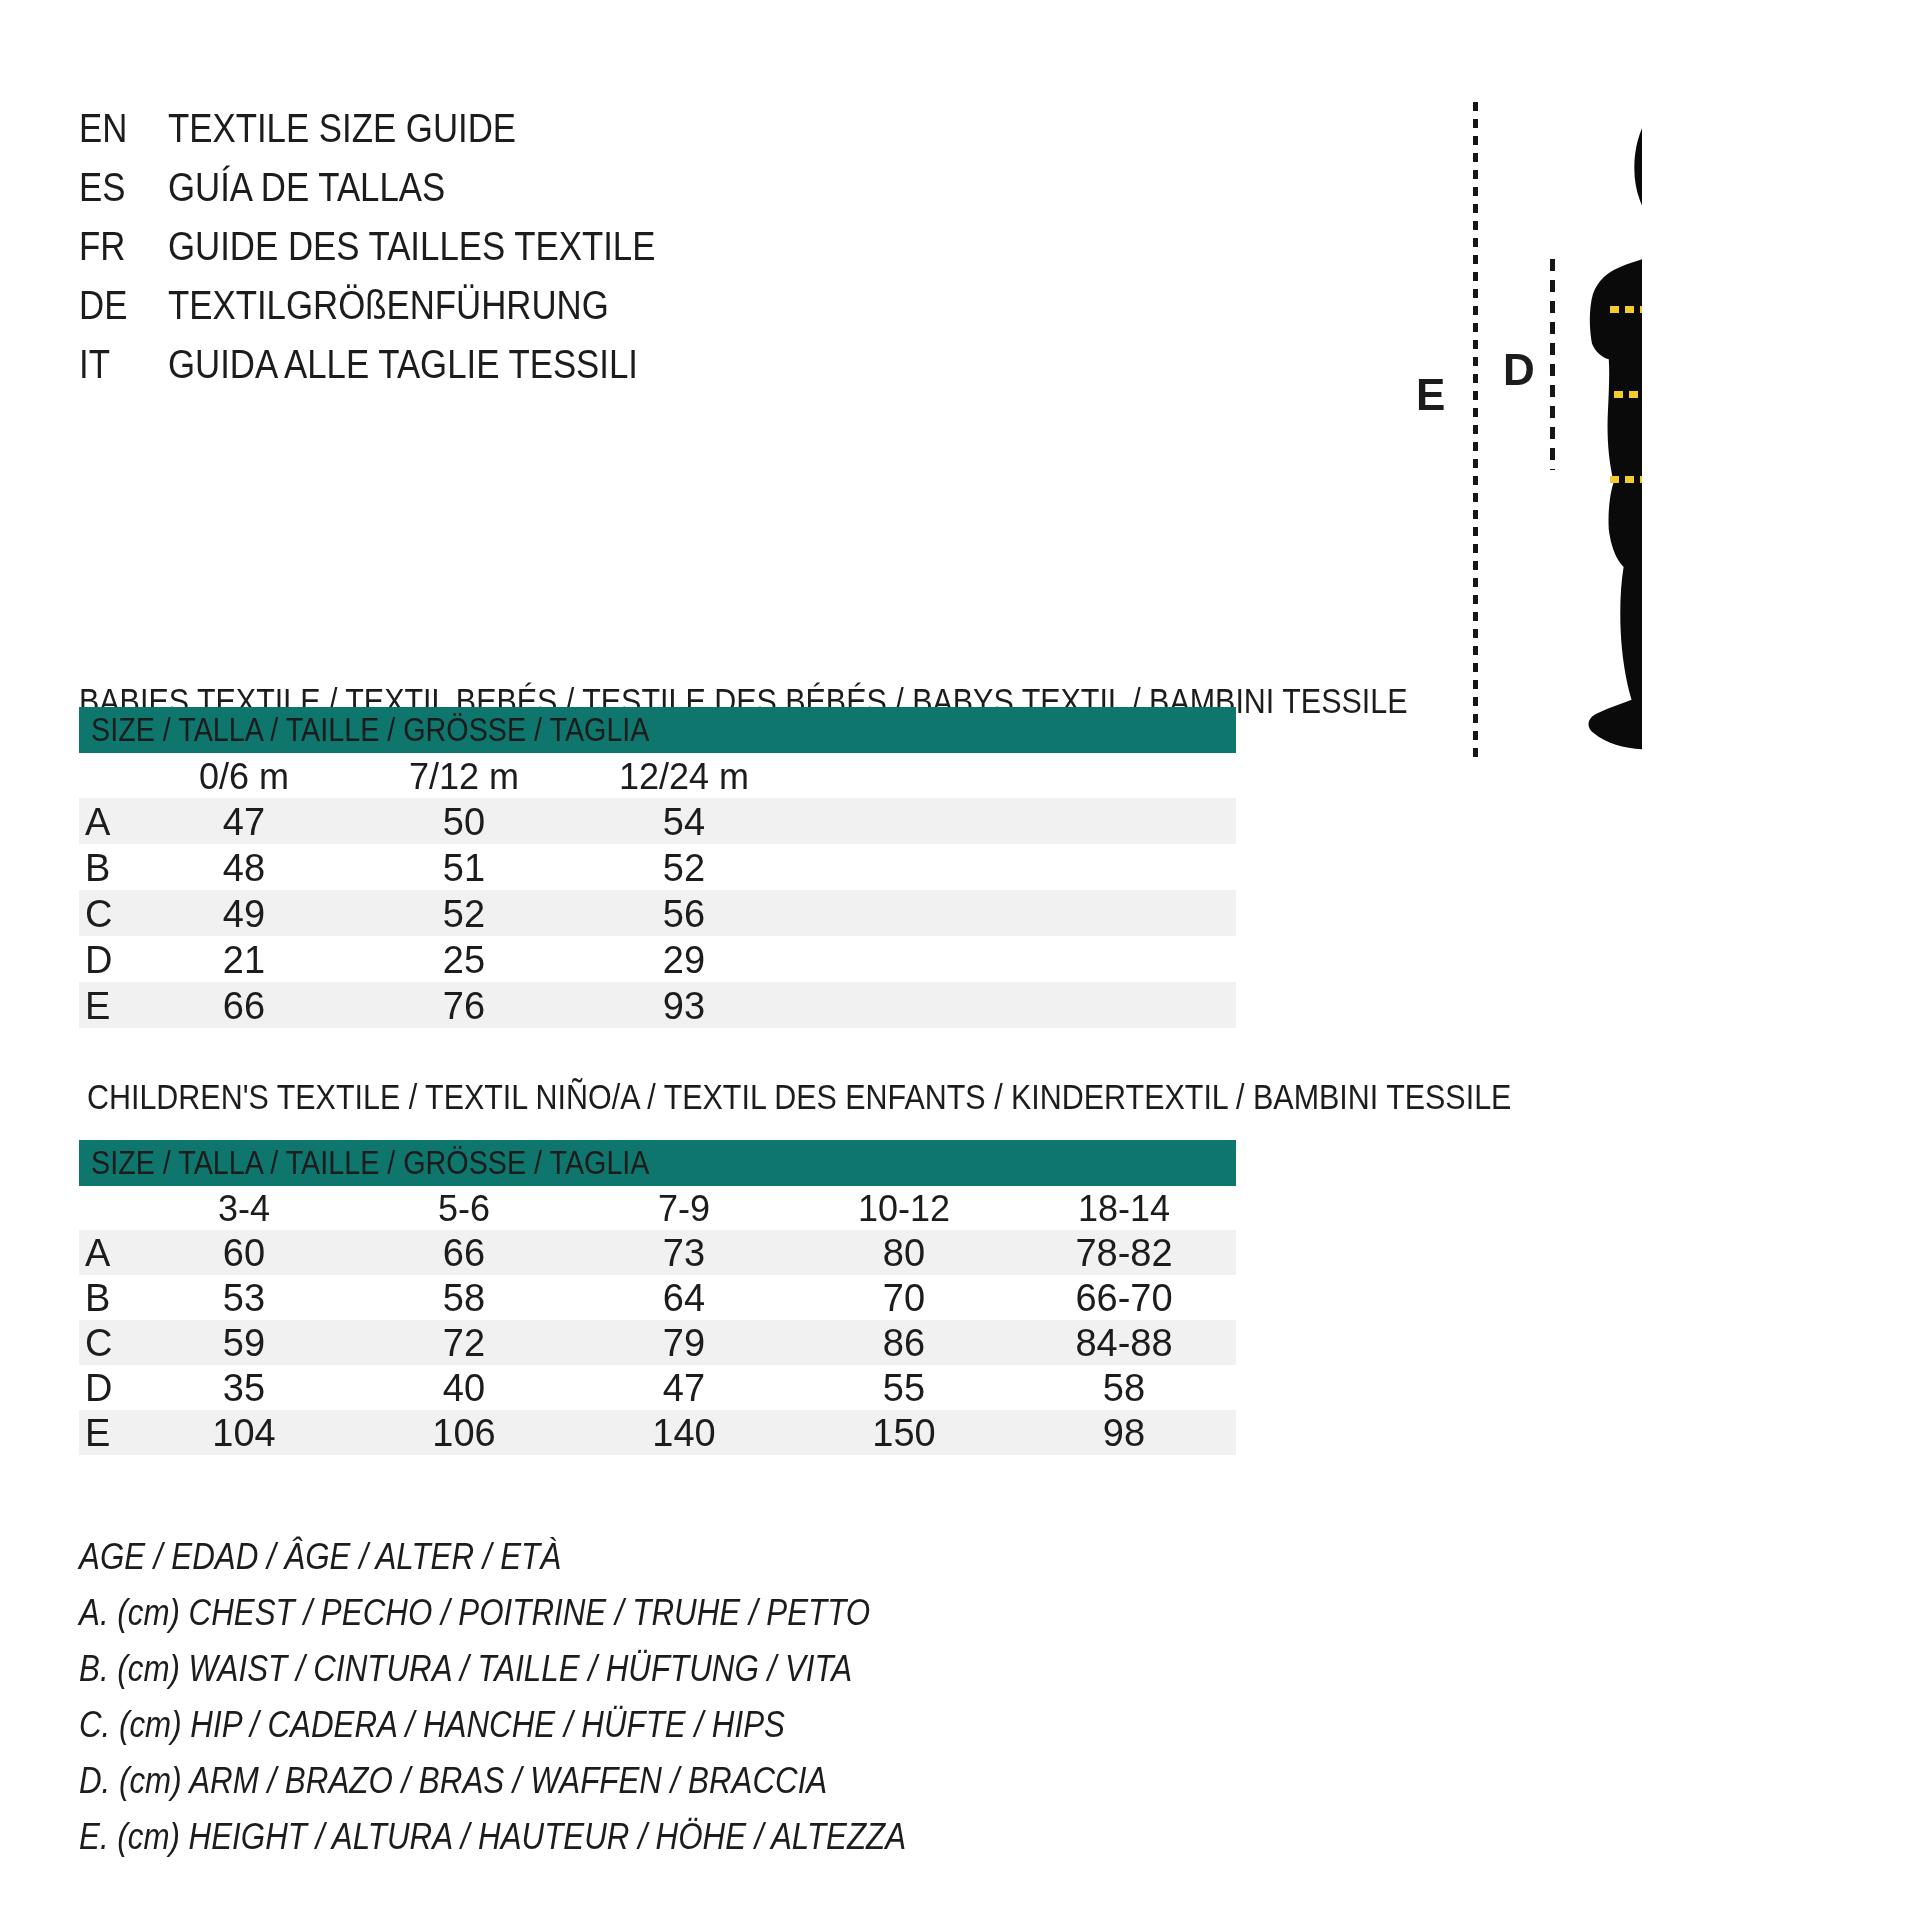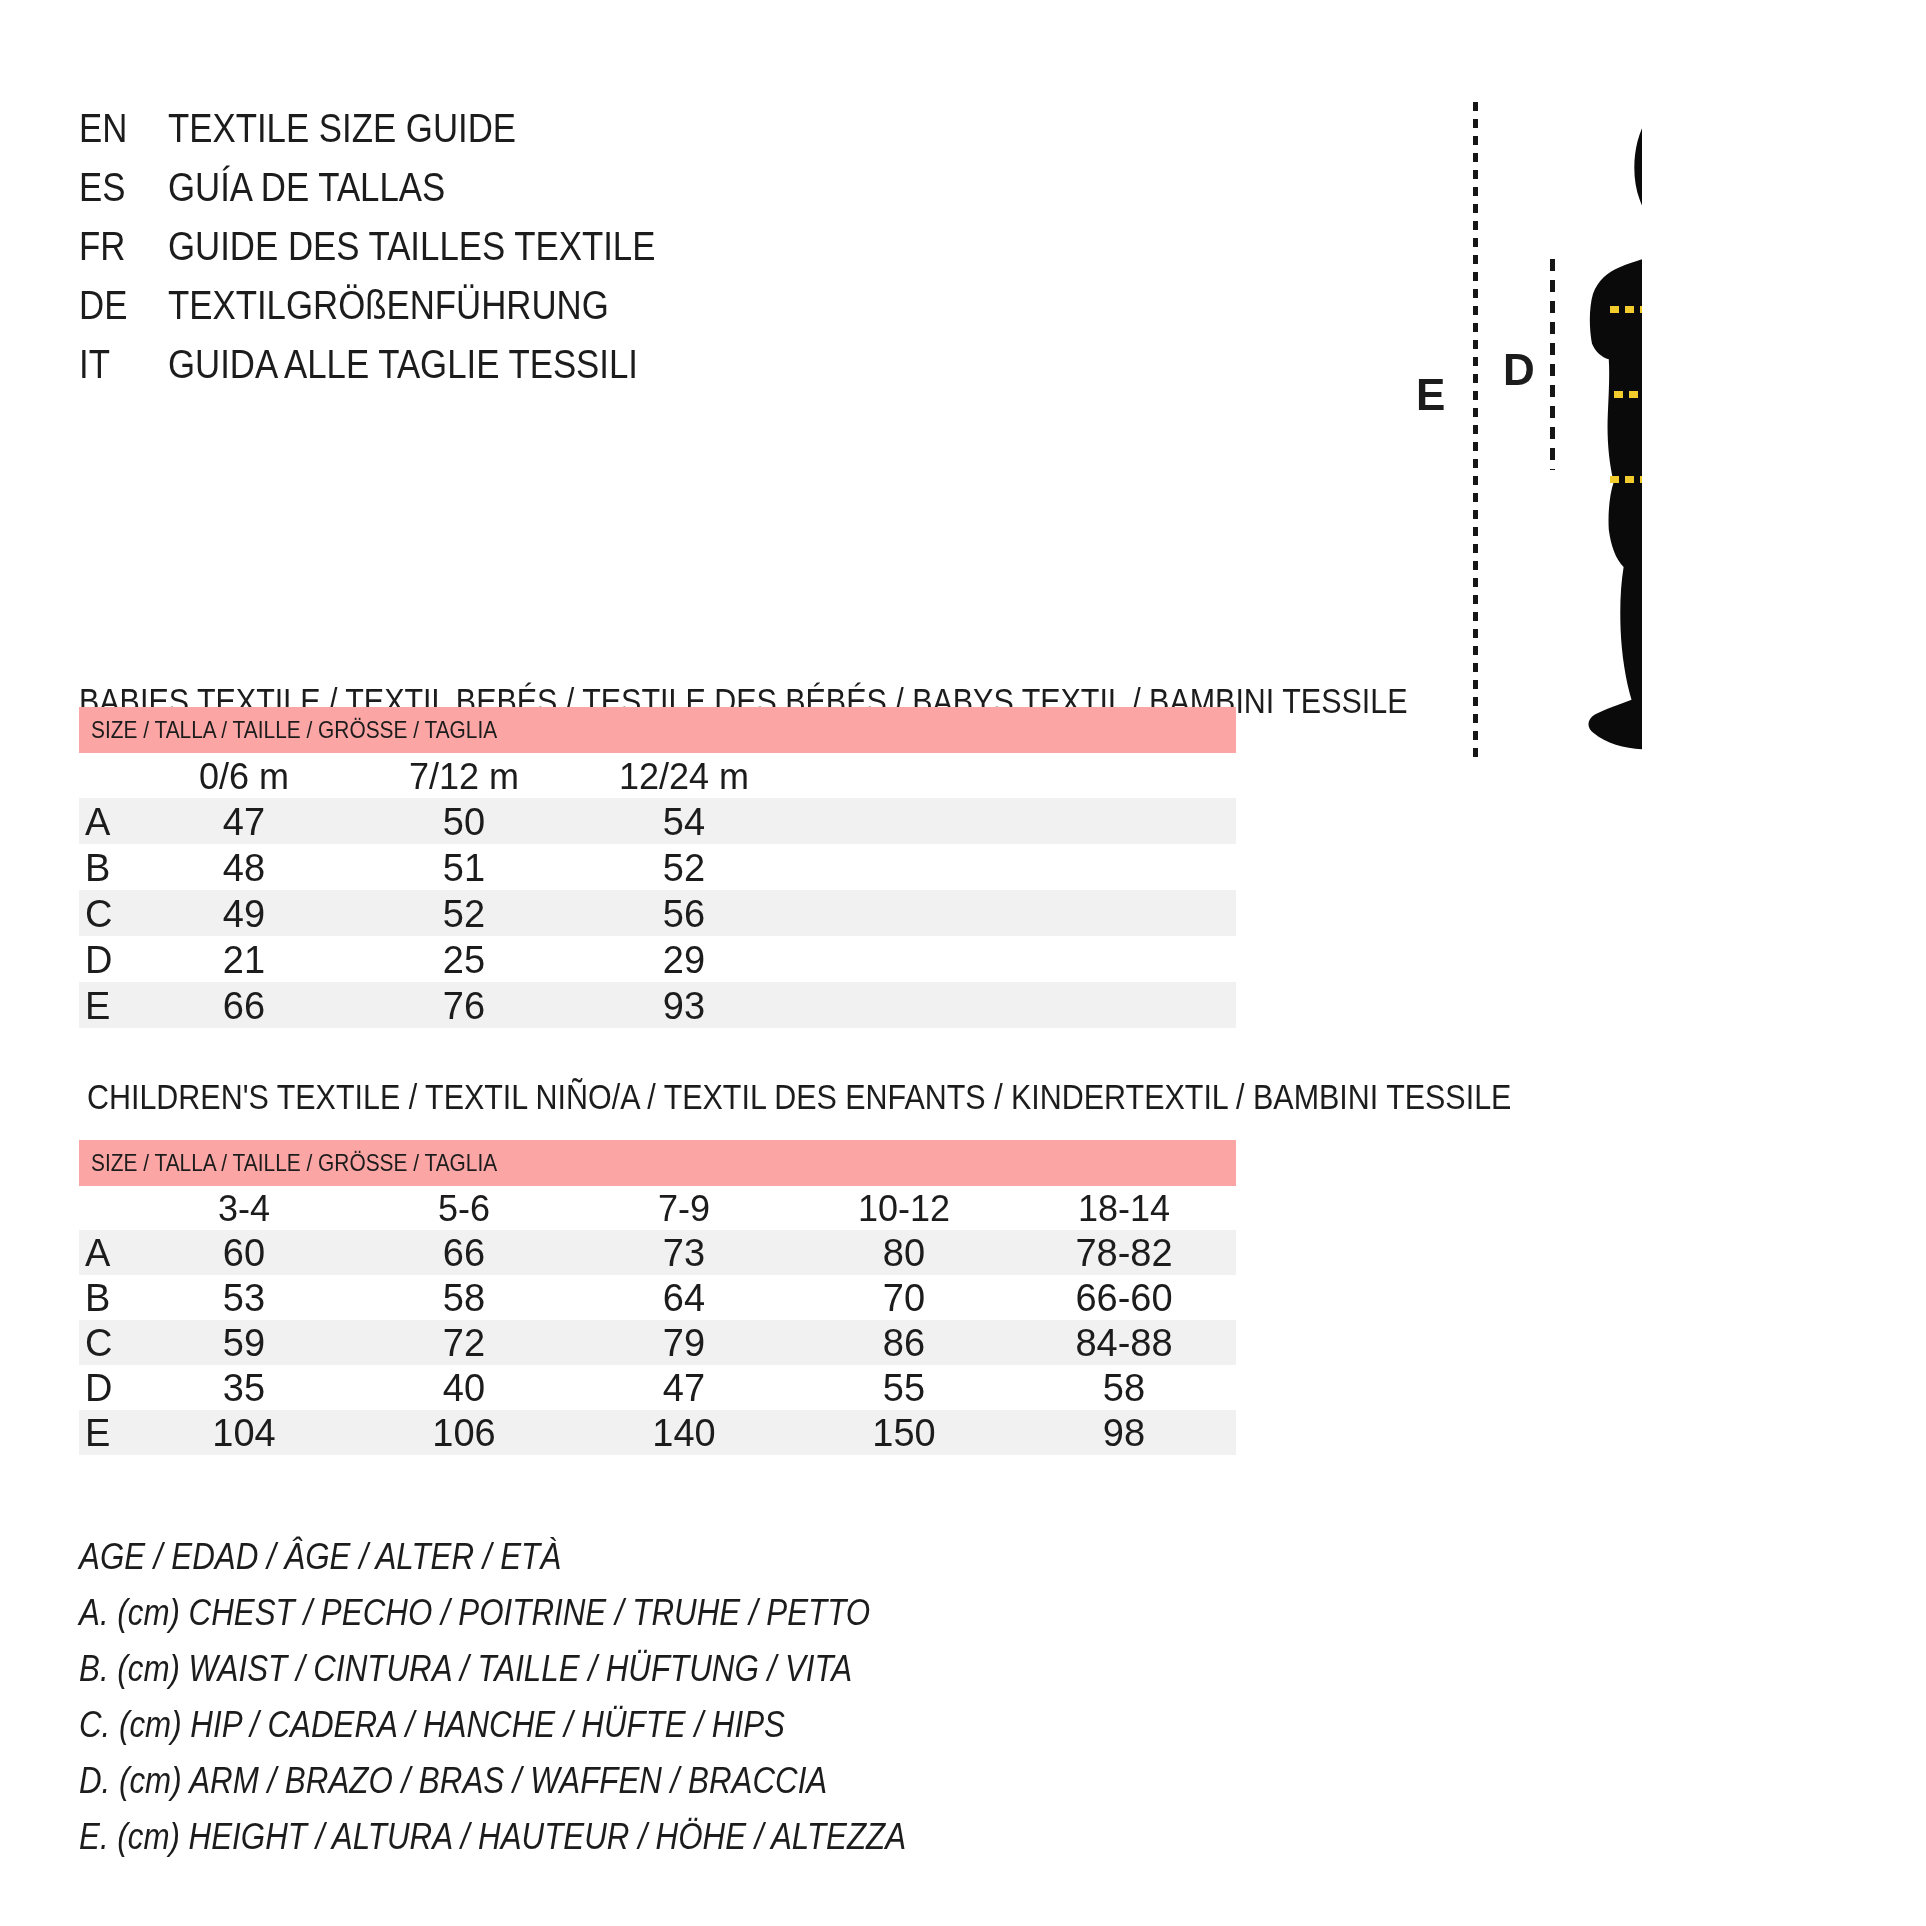--- a/index.html
+++ b/index.html
@@ -11,22 +11,22 @@
   #langs{position:absolute;left:79px;top:99px;}
   .lang-row{height:59px;line-height:59px;font-size:40px;}
   .lang-code{position:absolute;left:0;}
   .lang-title{position:absolute;left:89px;}
   .lang-row{position:relative;width:891px;}
 
   
   .sec-title{position:absolute;left:79px;font-size:35px;white-space:nowrap;}
 
   
-  .size-bar{position:absolute;left:79px;width:1157px;height:46px;background:#fca5a5;
-            font-size:24px;line-height:46px;padding-left:12px;box-sizing:border-box;}
+  .size-bar{position:absolute;left:79px;width:1157px;height:46px;background:#0f766e;
+            font-size:33px;line-height:46px;padding-left:12px;box-sizing:border-box;}
 
   
   .tbl{position:absolute;left:79px;}
   .trow{display:flex;width:1157px;height:46px;align-items:flex-end;}
   .trow.alt{background:#f1f1f1;}
   .cl{width:55px;padding-left:6px;font-size:38px;box-sizing:border-box;}
   .cd{width:220px;text-align:center;font-size:38px;}
   .thead .cd{font-size:36px;}
   #children-table .trow{height:45px;}
 
@@ -208,21 +208,21 @@
       <div class="cd">73</div>
       <div class="cd">80</div>
       <div class="cd">78-82</div>
     </div>
     <div class="trow">
       <div class="cl">B</div>
       <div class="cd">53</div>
       <div class="cd">58</div>
       <div class="cd">64</div>
       <div class="cd">70</div>
-      <div class="cd">66-60</div>
+      <div class="cd">66-70</div>
     </div>
     <div class="trow alt">
       <div class="cl">C</div>
       <div class="cd">59</div>
       <div class="cd">72</div>
       <div class="cd">79</div>
       <div class="cd">86</div>
       <div class="cd">84-88</div>
     </div>
     <div class="trow">

